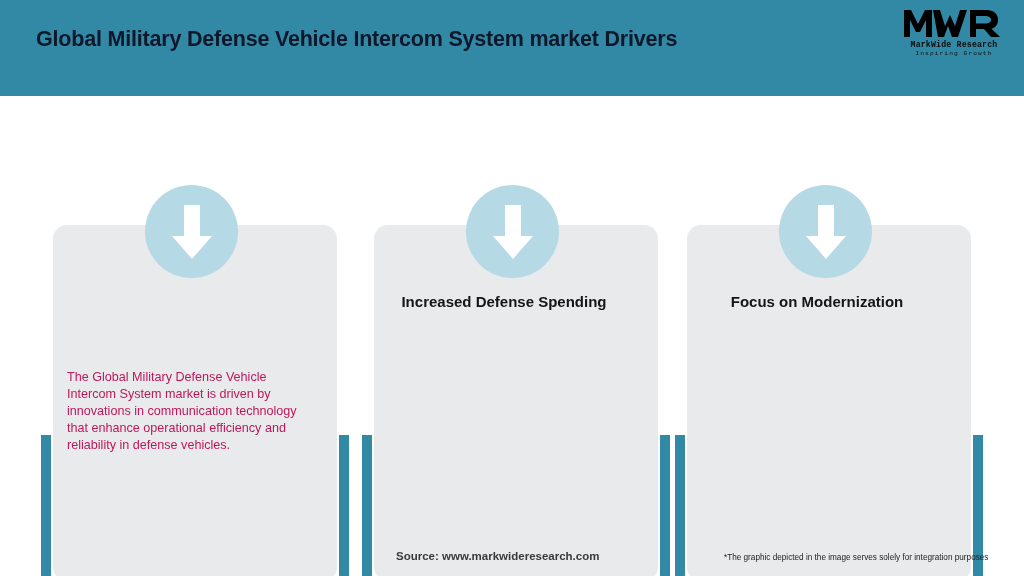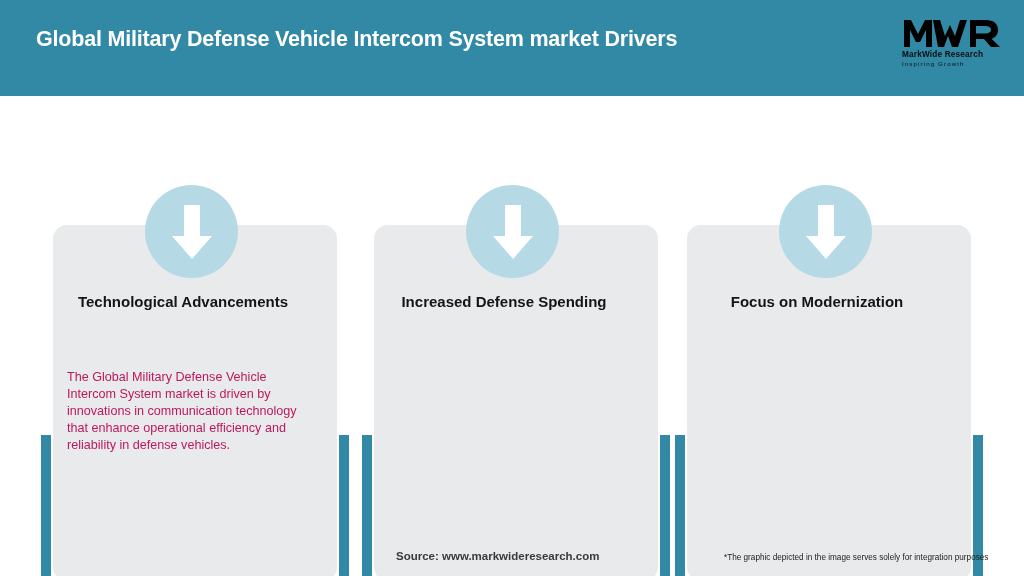--- a/index.html
+++ b/index.html
@@ -24,30 +24,32 @@
     height: 96px;
     background: #3189a5;
     box-sizing: border-box;
   }
   .header-title {
     position: absolute;
     left: 36px;
     top: 27px;
     font-size: 21.5px;
     font-weight: bold;
-    color: #ffffff;
+    color: #0f172a;
     letter-spacing: -0.2px;
     white-space: nowrap;
   }
   .logo {
     position: absolute;
     right: 18px;
-    top: 17px;
+    top: 7px;
     width: 104px;
     height: 58px;
+    text-align: center;
+    font-family: Liberation Mono, monospace;
   }
   .logo-mark {
     display: block;
     height: 32px;
     line-height: 32px;
   }
   .logo-name {
     display: block;
     font-size: 8.2px;
     font-weight: bold;
@@ -197,21 +199,20 @@
 <div class="cards">
 
   <div class="card-wrap c1">
     <div class="frame"></div>
     <div class="panel"></div>
     <div class="badge">
       <svg width="46" height="58" viewBox="0 0 46 58" xmlns="http://www.w3.org/2000/svg">
         <path d="M15 2 L31 2 L31 33 L43 33 L23 56 L3 33 L15 33 Z" fill="#ffffff"></path>
       </svg>
     </div>
-    <div class="card-title">Technological Advancements</div>
     <div class="card-body">The Global Military Defense Vehicle Intercom System market is driven by innovations in communication technology that enhance operational efficiency and reliability in defense vehicles.</div>
   </div>
 
   <div class="card-wrap c2">
     <div class="frame"></div>
     <div class="panel"></div>
     <div class="badge">
       <svg width="46" height="58" viewBox="0 0 46 58" xmlns="http://www.w3.org/2000/svg">
         <path d="M15 2 L31 2 L31 33 L43 33 L23 56 L3 33 L15 33 Z" fill="#ffffff"></path>
       </svg>

